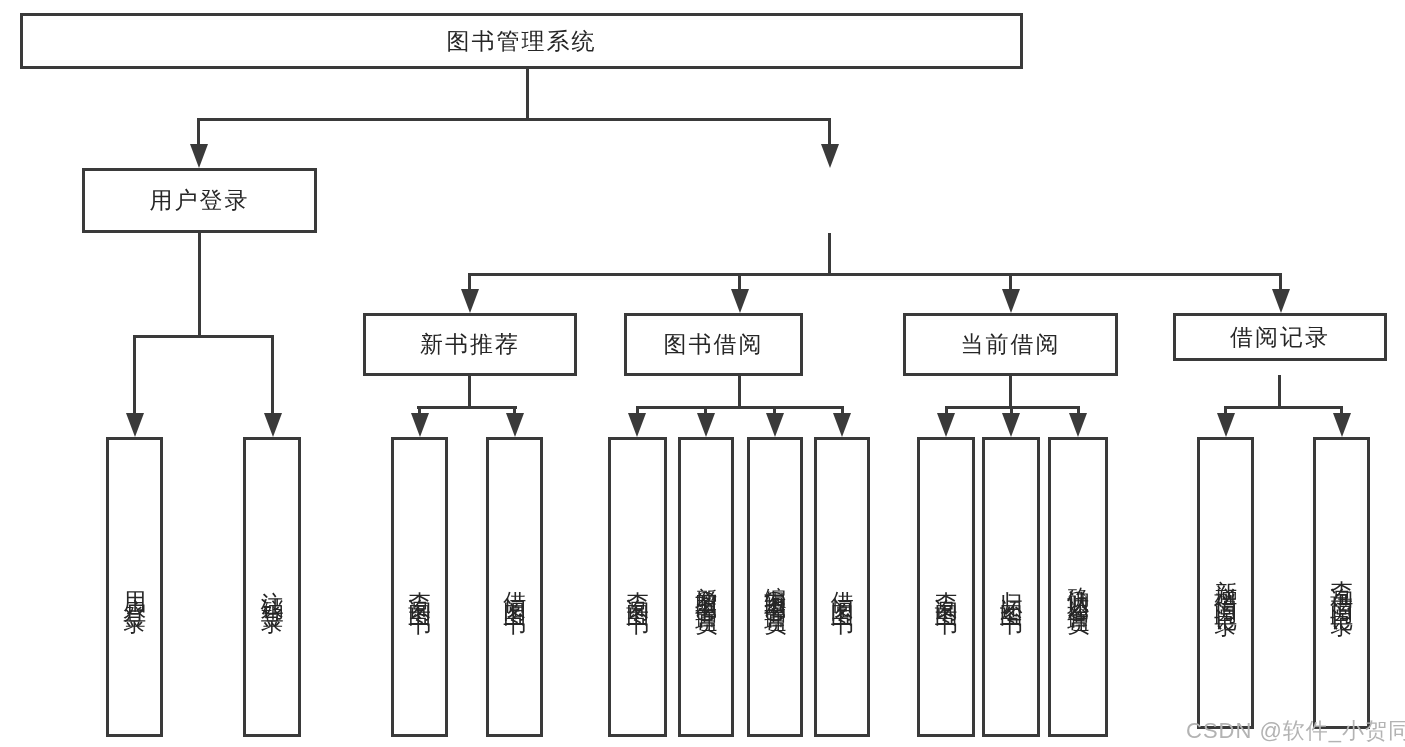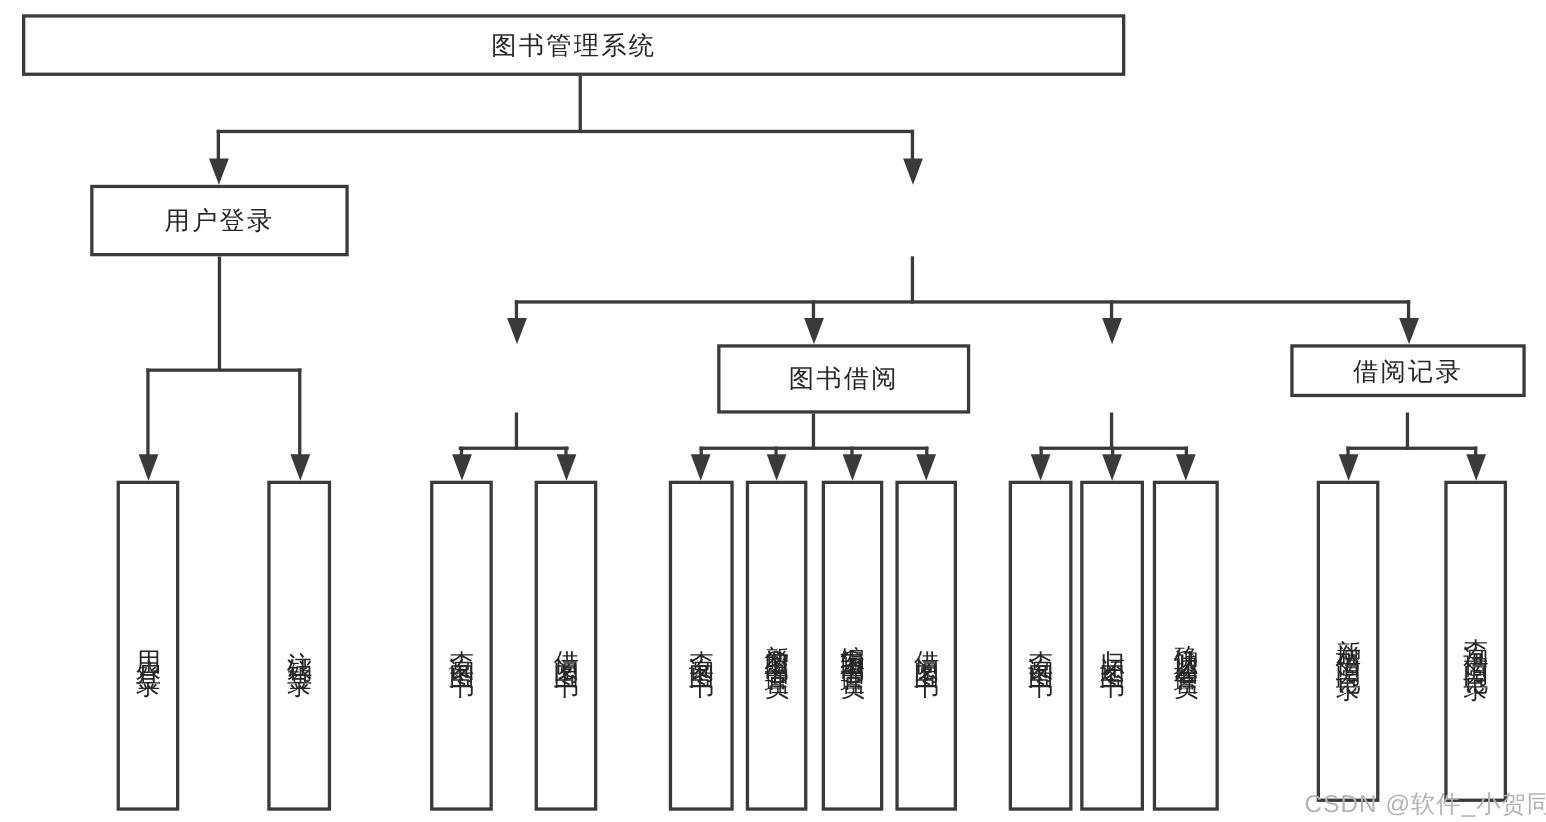--- a/index.html
+++ b/index.html
@@ -67,22 +67,28 @@
   <div class="hline" style="left:468px;top:273px;width:814px"></div>
   <div class="vline" style="left:468px;top:273px;height:24px"></div>
   <div class="arrow" style="left:461px;top:289px"></div>
   <div class="vline" style="left:738px;top:273px;height:24px"></div>
   <div class="arrow" style="left:731px;top:289px"></div>
   <div class="vline" style="left:1009px;top:273px;height:24px"></div>
   <div class="arrow" style="left:1002px;top:289px"></div>
   <div class="vline" style="left:1279px;top:273px;height:24px"></div>
   <div class="arrow" style="left:1272px;top:289px"></div>
 
-  <div class="box h" style="left:652px;top:313px;width:230px;height:63px">
+  <div class="box h" style="left:363px;top:313px;width:214px;height:63px">
+    <span>新书推荐</span>
+  </div>
+  <div class="box h" style="left:624px;top:313px;width:179px;height:63px">
     <span>图书借阅</span>
+  </div>
+  <div class="box h" style="left:903px;top:313px;width:215px;height:63px">
+    <span>当前借阅</span>
   </div>
   <div class="box h" style="left:1173px;top:313px;width:214px;height:48px">
     <span>借阅记录</span>
   </div>
 
   <div class="vline" style="left:468px;top:375px;height:34px"></div>
   <div class="hline" style="left:417px;top:406px;width:100px"></div>
   <div class="vline" style="left:418px;top:406px;height:12px"></div>
   <div class="arrow" style="left:411px;top:413px"></div>
   <div class="vline" style="left:513px;top:406px;height:12px"></div>

